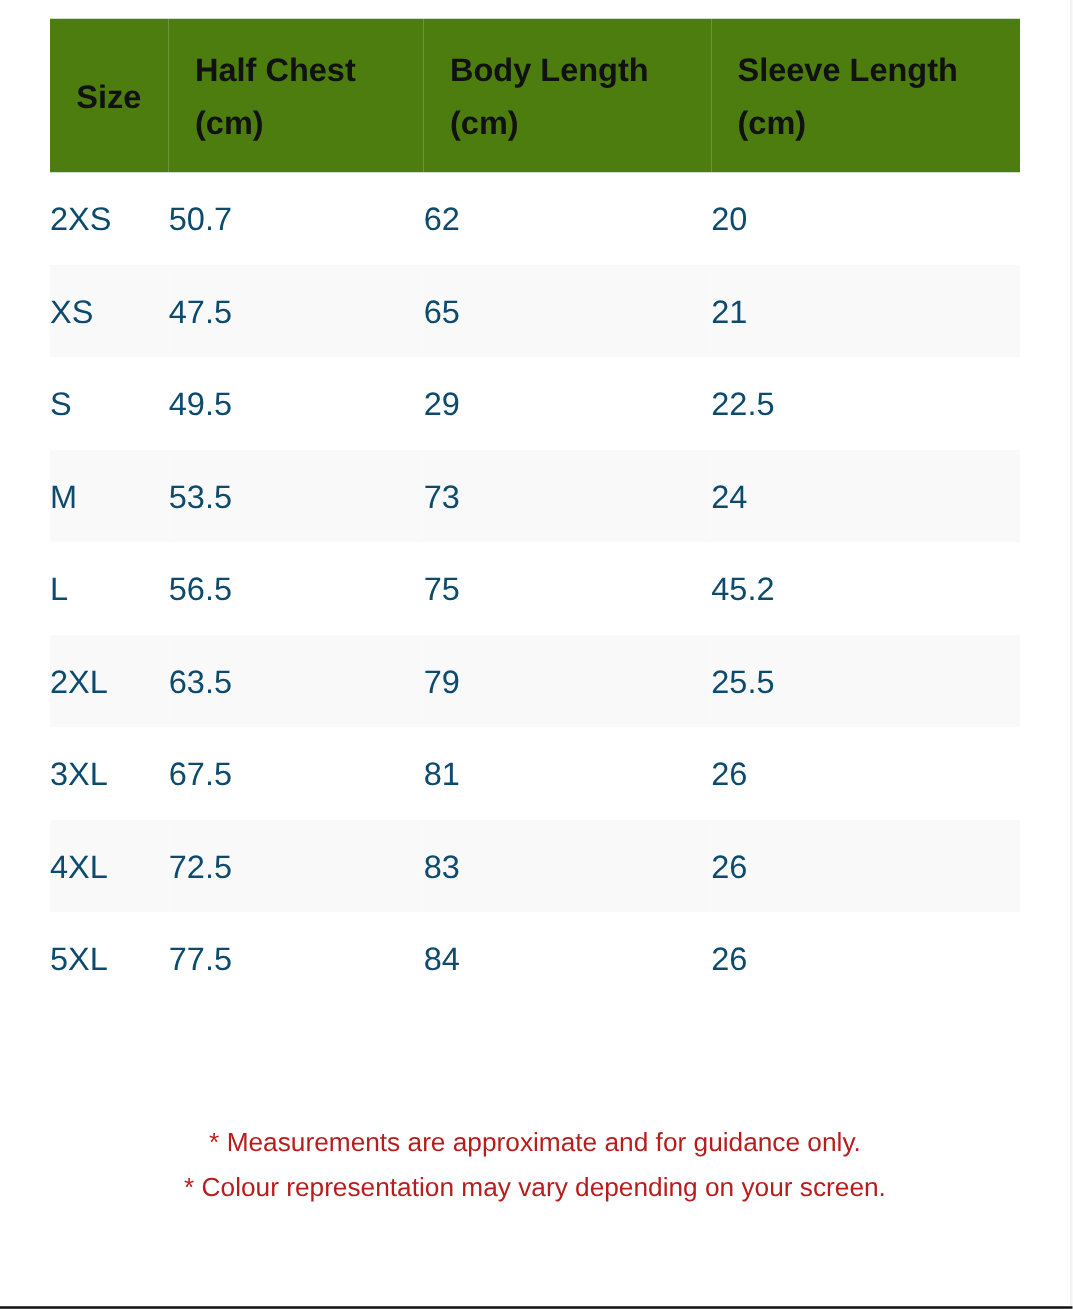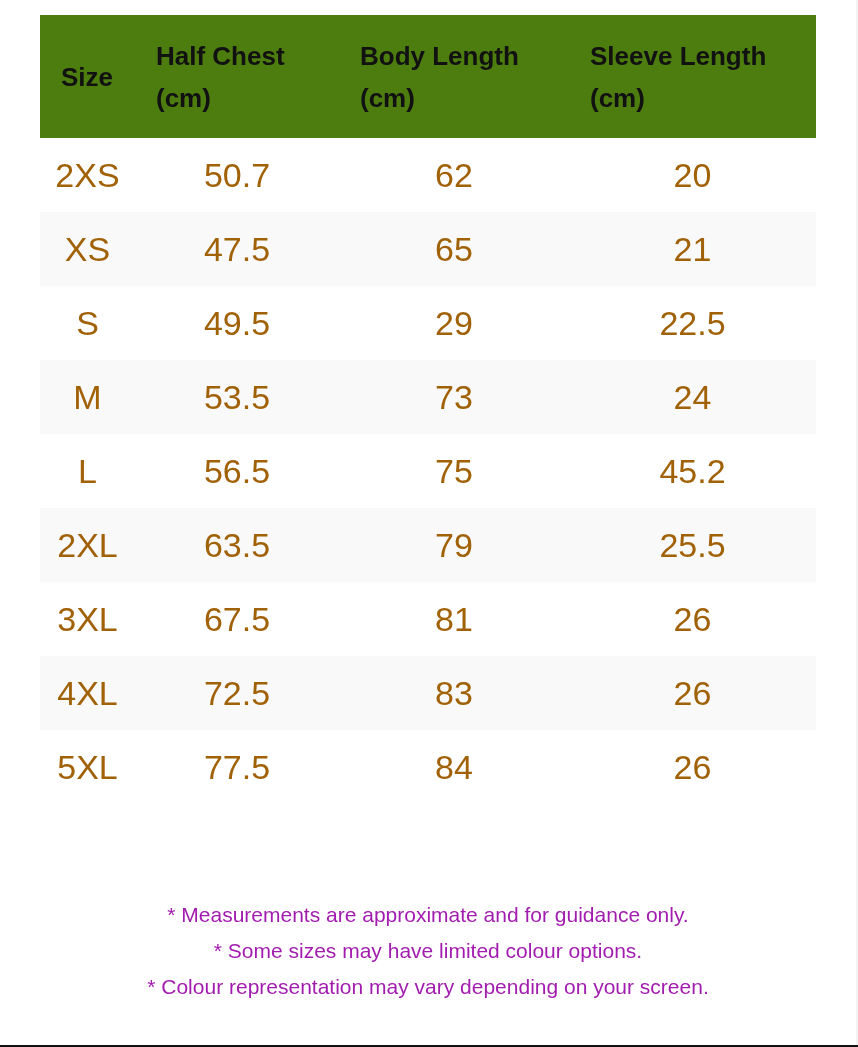--- a/index.html
+++ b/index.html
@@ -65,38 +65,38 @@
     .size-table tbody tr {
       height: 74px;
     }
     .size-table tbody tr:nth-child(even) {
       background: #f9f9f9;
     }
     .size-table tbody tr:nth-child(odd) {
       background: #ffffff;
     }
     .size-table td {
-      font-size: 34px;
-      text-align: center;
+      font-size: 26px;
+      text-align: left;
       vertical-align: middle;
       padding: 0;
-      color: #a16207;
+      color: #0c4a6e;
     }
 
     .notes {
       position: absolute;
       left: 0;
       top: 897px;
       width: 856px;
       text-align: center;
     }
     .note {
       font-size: 21px;
       line-height: 36px;
-      color: #a21caf;
+      color: #b91c1c;
     }
   </style>
 </head>
 <body>
 
 <div class="right-edge"></div>
 
 <table class="size-table">
   <colgroup>
     <col class="c0">
@@ -176,17 +176,16 @@
       <td>5XL</td>
       <td>77.5</td>
       <td>84</td>
       <td>26</td>
     </tr>
   </tbody>
 </table>
 
 <div class="notes">
   <div class="note">* Measurements are approximate and for guidance only.</div>
-  <div class="note">* Some sizes may have limited colour options.</div>
   <div class="note">* Colour representation may vary depending on your screen.</div>
 </div>
 
 <div class="bottom-rule"></div>
 
 </body></html>

